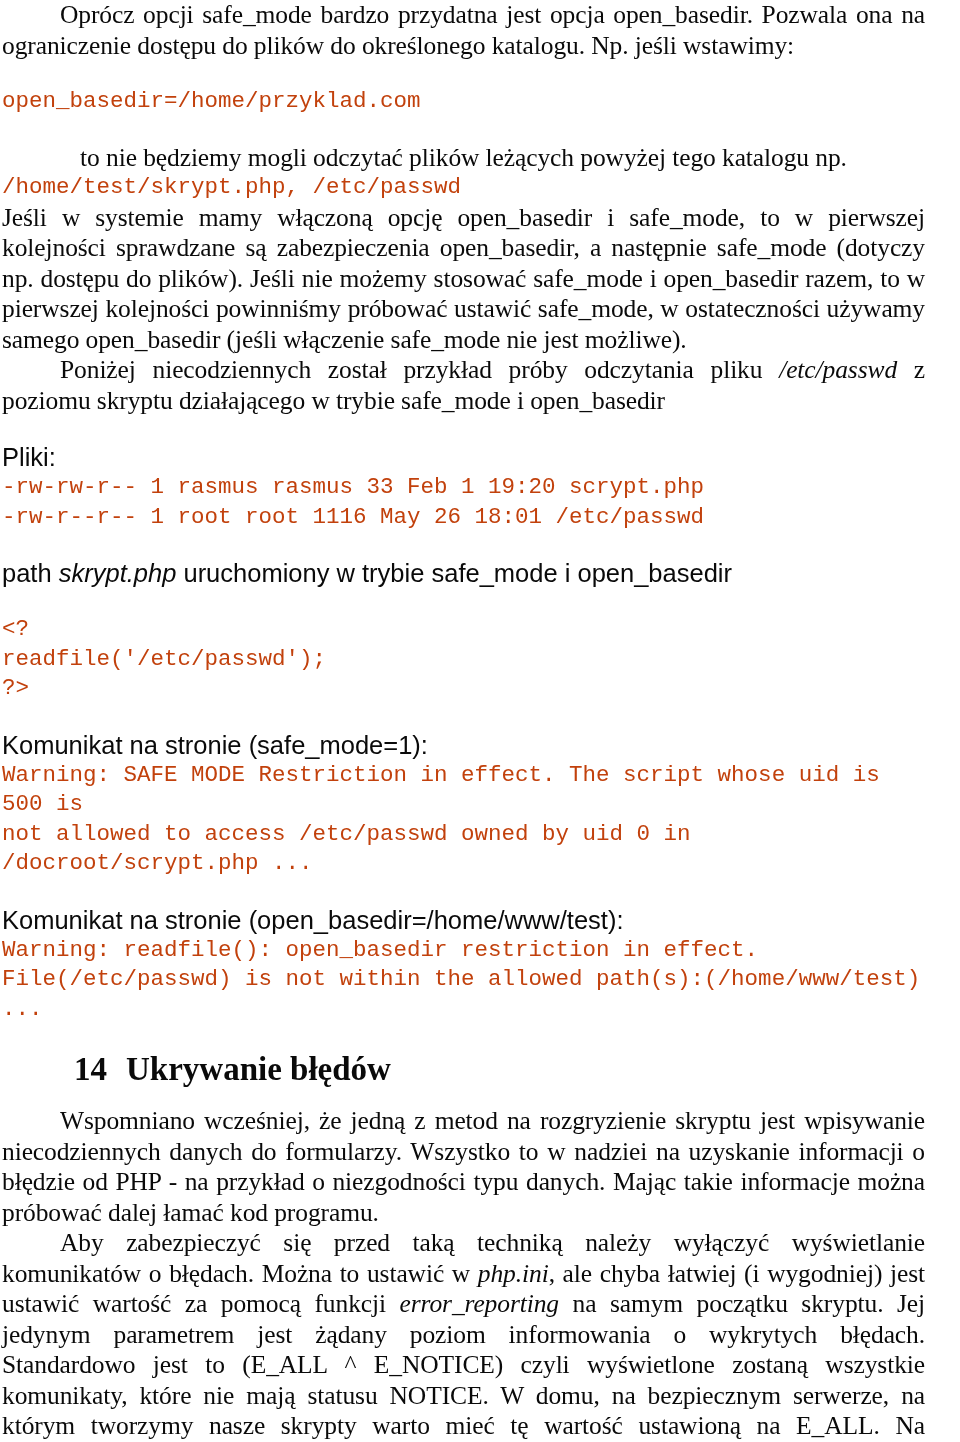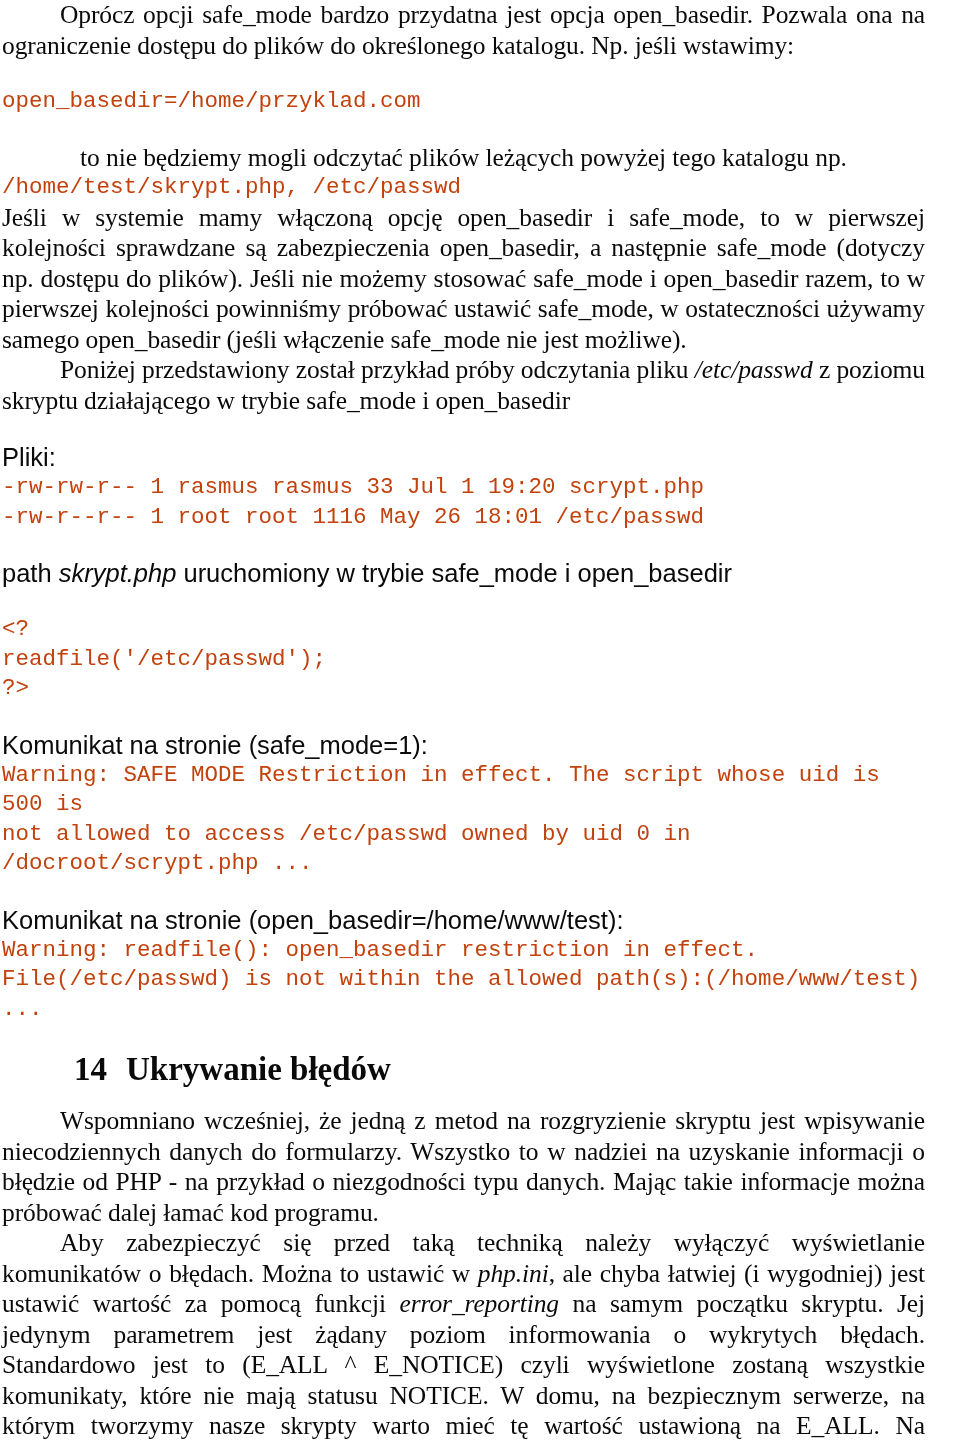--- a/index.html
+++ b/index.html
@@ -88,27 +88,27 @@
   <pre class="mono">open_basedir=/home/przyklad.com</pre>
 
   <div class="gap-md"></div>
 
   <p class="body-text no-justify">to nie będziemy mogli odczytać plików leżących powyżej tego katalogu np.</p>
 
   <pre class="mono">/home/test/skrypt.php, /etc/passwd</pre>
 
   <p class="body-text">Jeśli w systemie mamy włączoną opcję open_basedir i safe_mode, to w pierwszej kolejności sprawdzane są zabezpieczenia open_basedir, a następnie safe_mode (dotyczy np. dostępu do plików). Jeśli nie możemy stosować safe_mode i open_basedir razem, to w pierwszej kolejności powinniśmy próbować ustawić safe_mode, w ostateczności używamy samego open_basedir (jeśli włączenie safe_mode nie jest możliwe).</p>
 
-  <p class="body-text indent"><span>Poniżej przedstawiony został przykład próby odczytania pliku </span><i>/etc/passwd</i><span> z poziomu skryptu działającego w trybie safe_mode i open_basedir</span></p>
+  <p class="body-text indent"><span>Poniżej niecodziennych został przykład próby odczytania pliku </span><i>/etc/passwd</i><span> z poziomu skryptu działającego w trybie safe_mode i open_basedir</span></p>
 
   <div class="gap-md"></div>
 
   <p class="lbl">Pliki:</p>
 
-  <pre class="mono">-rw-rw-r-- 1 rasmus rasmus 33 Jul 1 19:20 scrypt.php</pre>
+  <pre class="mono">-rw-rw-r-- 1 rasmus rasmus 33 Feb 1 19:20 scrypt.php</pre>
   <pre class="mono">-rw-r--r-- 1 root root 1116 May 26 18:01 /etc/passwd</pre>
 
   <div class="gap-md"></div>
 
   <p class="lbl"><span>path </span><i>skrypt.php</i><span> uruchomiony w trybie safe_mode i open_basedir</span></p>
 
   <div class="gap-md"></div>
 
   <pre class="mono">&lt;?</pre>
   <pre class="mono">readfile('/etc/passwd');</pre>

